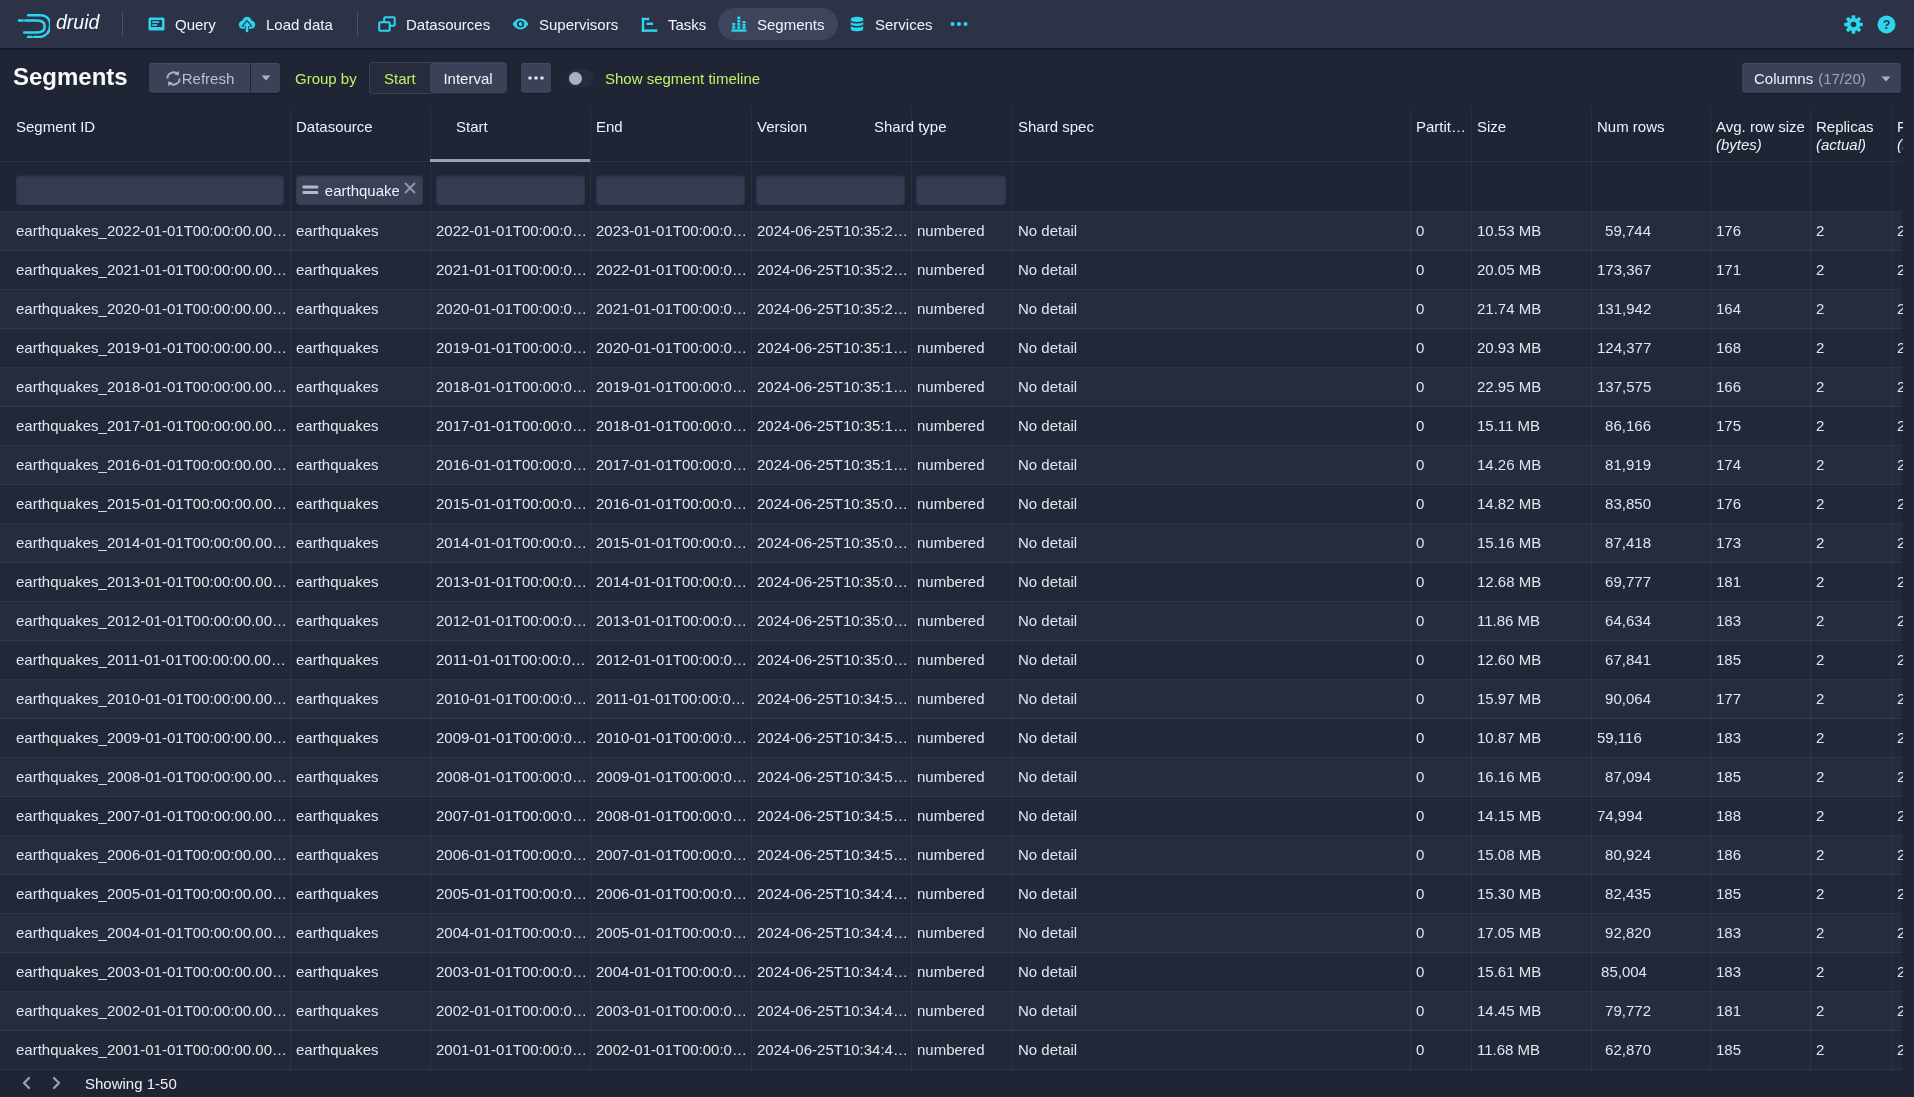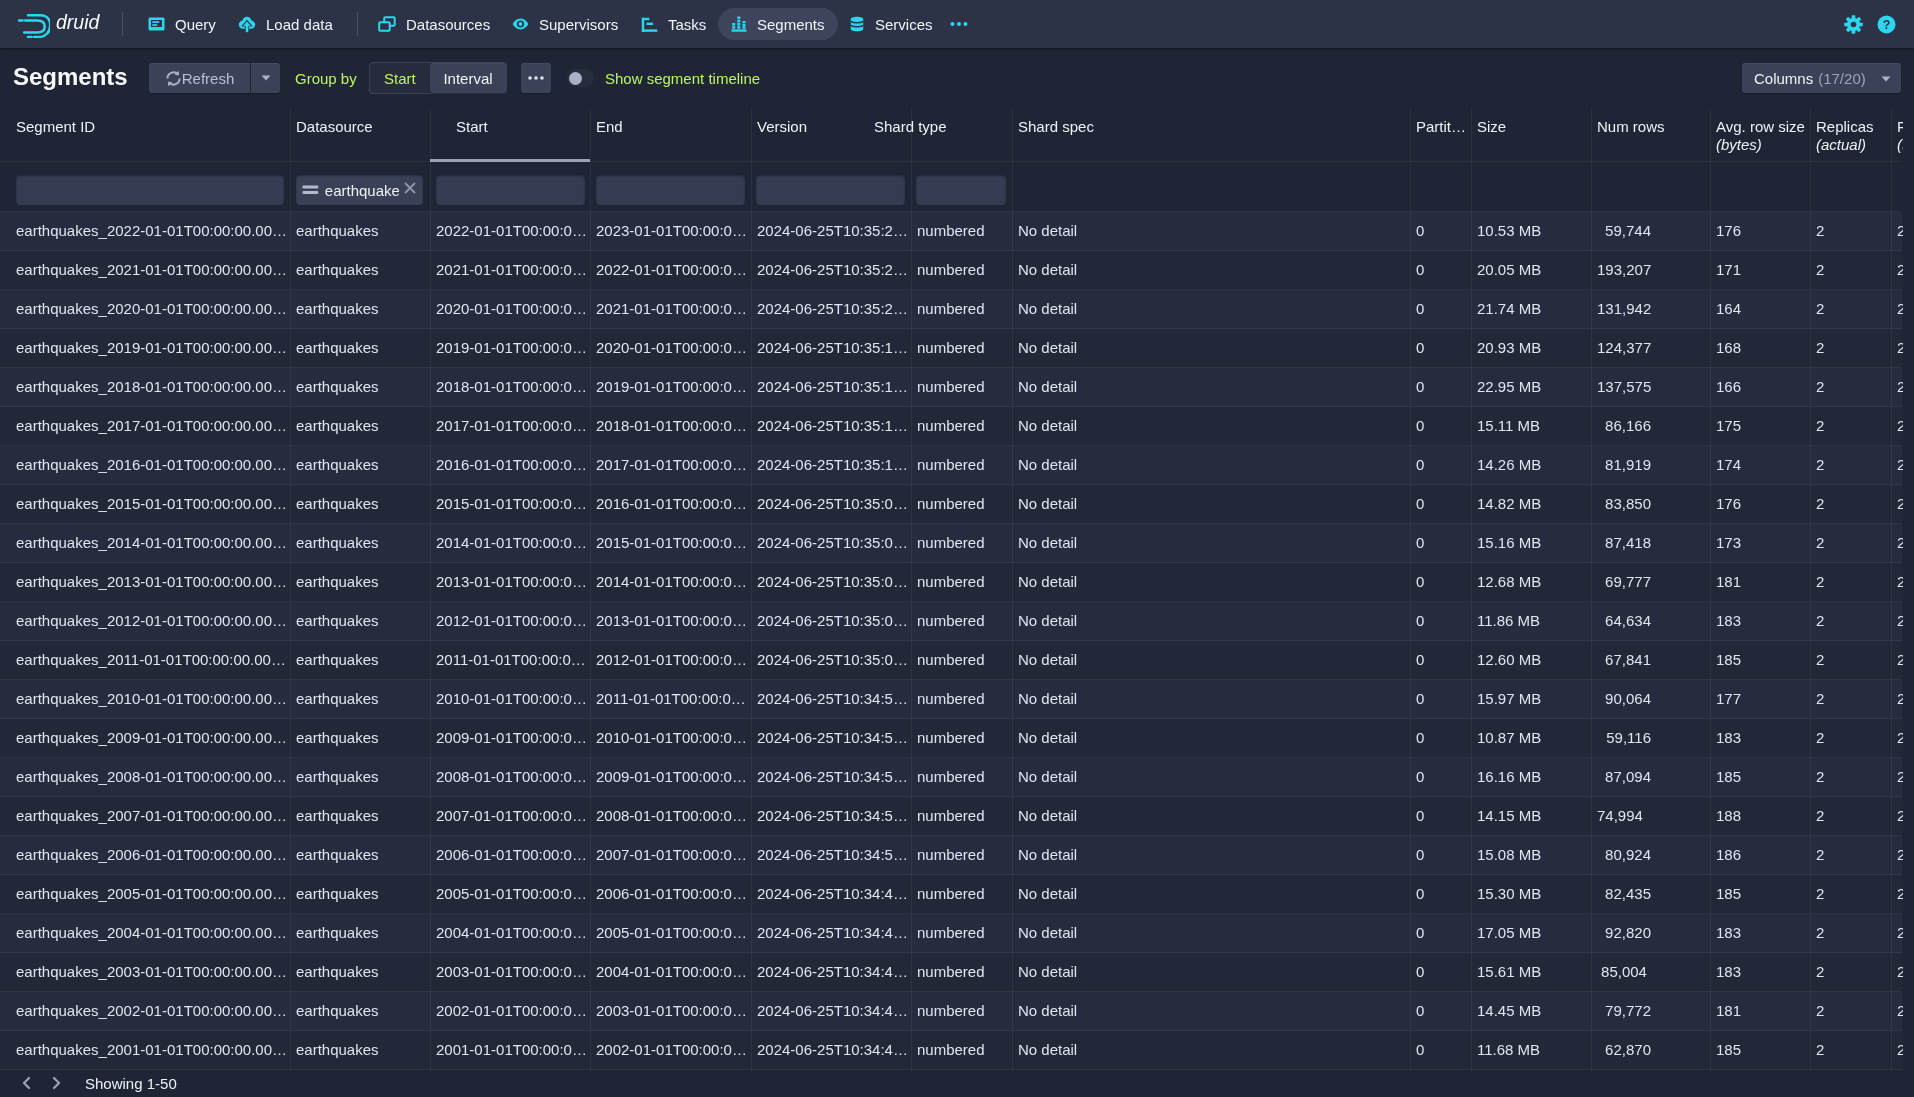--- a/index.html
+++ b/index.html
@@ -247,21 +247,21 @@
 <div class="row even" style="top:251px;">
 <div class="cell" style="left:16px;width:273px;">earthquakes_2021-01-01T00:00:00.000Z_2022-01-01T00:00:00.000Z</div>
 <div class="cell" style="left:296px;width:134px;">earthquakes</div>
 <div class="cell" style="left:436px;width:154px;">2021-01-01T00:00:00.000Z</div>
 <div class="cell" style="left:596px;width:155px;">2022-01-01T00:00:00.000Z</div>
 <div class="cell" style="left:757px;width:154px;">2024-06-25T10:35:23.000Z</div>
 <div class="cell" style="left:917px;width:95px;">numbered</div>
 <div class="cell" style="left:1018px;width:392px;">No detail</div>
 <div class="cell" style="left:1416px;width:55px;">0</div>
 <div class="cell" style="left:1477px;width:114px;">20.05 MB</div>
-<div class="cell" style="left:1597px;width:113px;"><span style="display:inline-block;width:54px;text-align:right;">193,207</span></div>
+<div class="cell" style="left:1597px;width:113px;"><span style="display:inline-block;width:54px;text-align:right;">173,367</span></div>
 <div class="cell" style="left:1716px;width:94px;">171</div>
 <div class="cell" style="left:1816px;width:75px;">2</div>
 <div class="cell" style="left:1897px;width:6px;text-overflow:clip;">2</div>
 </div>
 <div class="rline" style="top:289px;"></div>
 <div class="row odd" style="top:290px;">
 <div class="cell" style="left:16px;width:273px;">earthquakes_2020-01-01T00:00:00.000Z_2021-01-01T00:00:00.000Z</div>
 <div class="cell" style="left:296px;width:134px;">earthquakes</div>
 <div class="cell" style="left:436px;width:154px;">2020-01-01T00:00:00.000Z</div>
 <div class="cell" style="left:596px;width:155px;">2021-01-01T00:00:00.000Z</div>
@@ -439,21 +439,21 @@
 <div class="row even" style="top:719px;">
 <div class="cell" style="left:16px;width:273px;">earthquakes_2009-01-01T00:00:00.000Z_2010-01-01T00:00:00.000Z</div>
 <div class="cell" style="left:296px;width:134px;">earthquakes</div>
 <div class="cell" style="left:436px;width:154px;">2009-01-01T00:00:00.000Z</div>
 <div class="cell" style="left:596px;width:155px;">2010-01-01T00:00:00.000Z</div>
 <div class="cell" style="left:757px;width:154px;">2024-06-25T10:34:53.000Z</div>
 <div class="cell" style="left:917px;width:95px;">numbered</div>
 <div class="cell" style="left:1018px;width:392px;">No detail</div>
 <div class="cell" style="left:1416px;width:55px;">0</div>
 <div class="cell" style="left:1477px;width:114px;">10.87 MB</div>
-<div class="cell" style="left:1597px;width:113px;"><span style="display:inline-block;width:54px;text-align:right;">59,116</span></div>
+<div class="cell" style="left:1597px;width:113px;"><span style="display:inline-block;width:54px;text-align:left;">59,116</span></div>
 <div class="cell" style="left:1716px;width:94px;">183</div>
 <div class="cell" style="left:1816px;width:75px;">2</div>
 <div class="cell" style="left:1897px;width:6px;text-overflow:clip;">2</div>
 </div>
 <div class="rline" style="top:757px;"></div>
 <div class="row odd" style="top:758px;">
 <div class="cell" style="left:16px;width:273px;">earthquakes_2008-01-01T00:00:00.000Z_2009-01-01T00:00:00.000Z</div>
 <div class="cell" style="left:296px;width:134px;">earthquakes</div>
 <div class="cell" style="left:436px;width:154px;">2008-01-01T00:00:00.000Z</div>
 <div class="cell" style="left:596px;width:155px;">2009-01-01T00:00:00.000Z</div>

